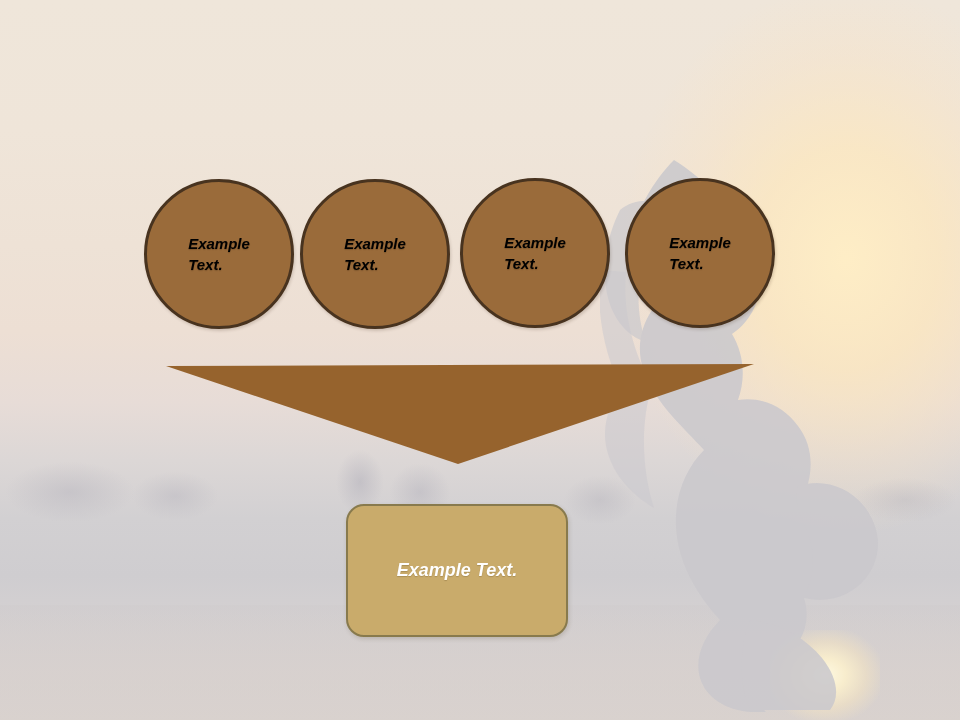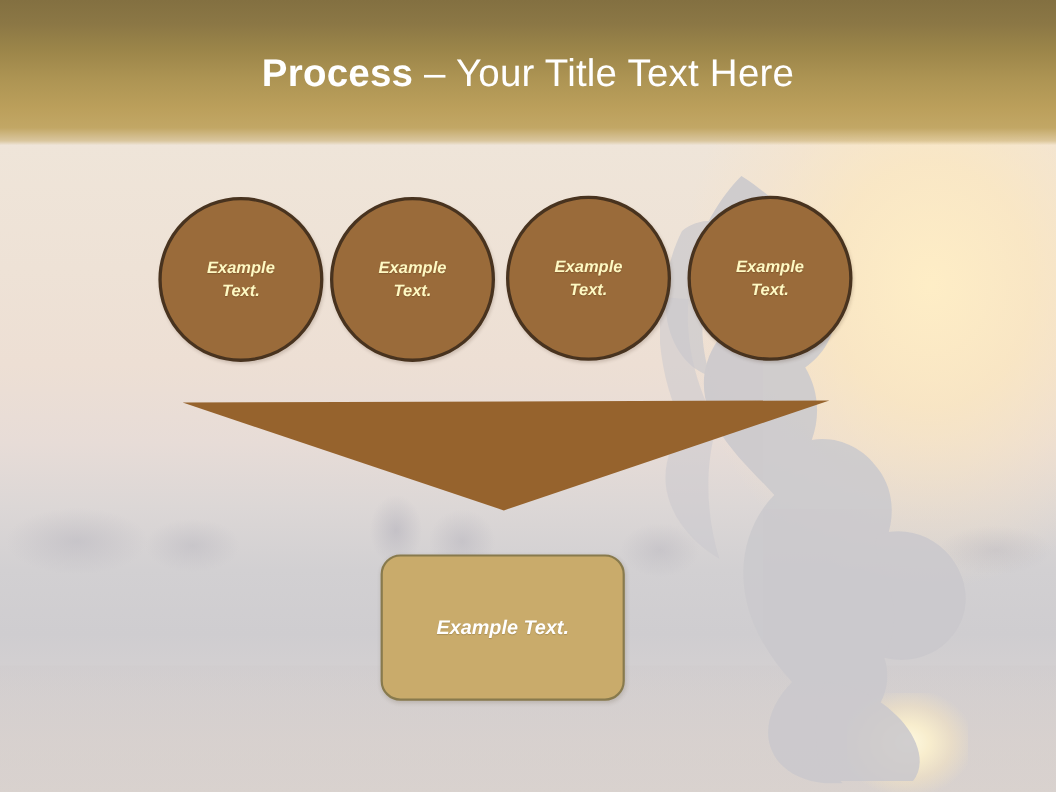--- a/index.html
+++ b/index.html
@@ -146,26 +146,25 @@
     border-radius: 50%;
     background: #9a6b3a;
     border: 3px solid #48331f;
     box-sizing: border-box;
     display: flex;
     align-items: center;
     justify-content: center;
     box-shadow: 1px 2px 3px rgba(60,40,20,0.18);
   }
   .circle-label {
-    color: #fef9c3;
+    color: #000000;
     font-size: 15px;
     line-height: 21px;
     font-weight: 700;
     font-style: italic;
-    text-align: center;
     white-space: pre-line;
     text-shadow: 0 1px 1px rgba(50,30,10,0.25);
   }
 
   
   .arrow-wrap {
     position: absolute;
     left: 160px;
     top: 360px;
     width: 600px;
@@ -233,23 +232,20 @@
                  C56,48 34,48 20,60 Z" opacity="0.82"></path>
       </g>
       <g fill="#cbc9cd" opacity="0.55">
         <path d="M0,120 C-4,160 4,206 22,238 C10,252 2,274 6,296
                  C12,326 34,346 54,358 C42,320 40,274 52,236
                  C34,204 22,162 26,122 Z"></path>
       </g>
     </svg>
   </div>
 
-  <div class="title-band">
-    <div class="title-text"><span class="title-strong">Process</span><span class="title-rest"> – Your Title Text Here</span></div>
-  </div>
 
   <div class="circle" style="left:144px; top:179px; width:150px; height:150px;">
     <span class="circle-label">Example
 Text.</span>
   </div>
   <div class="circle" style="left:300px; top:179px; width:150px; height:150px;">
     <span class="circle-label">Example
 Text.</span>
   </div>
   <div class="circle" style="left:460px; top:178px; width:150px; height:150px;">

